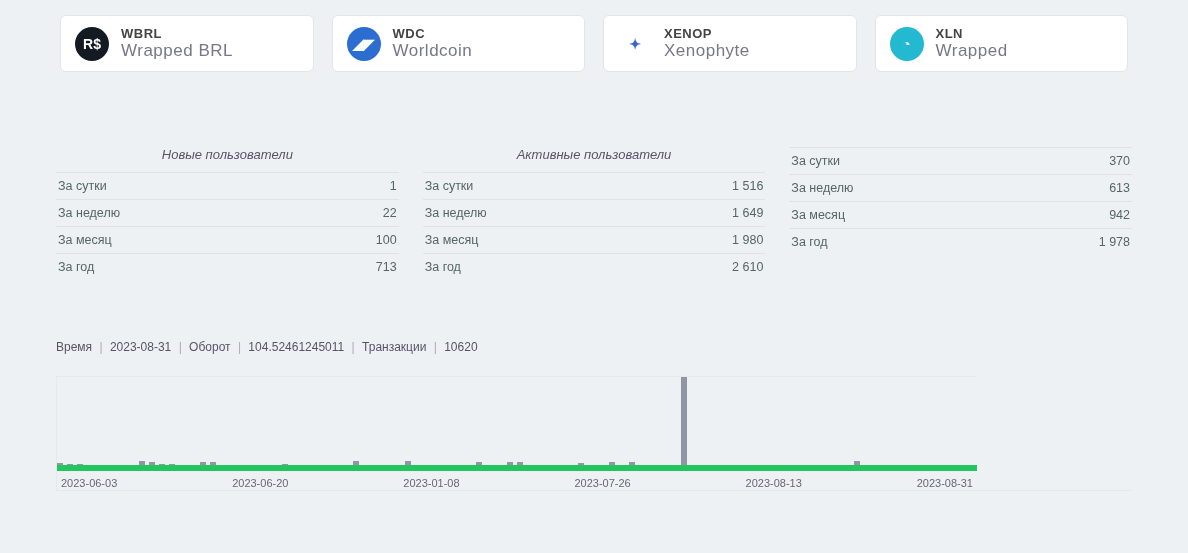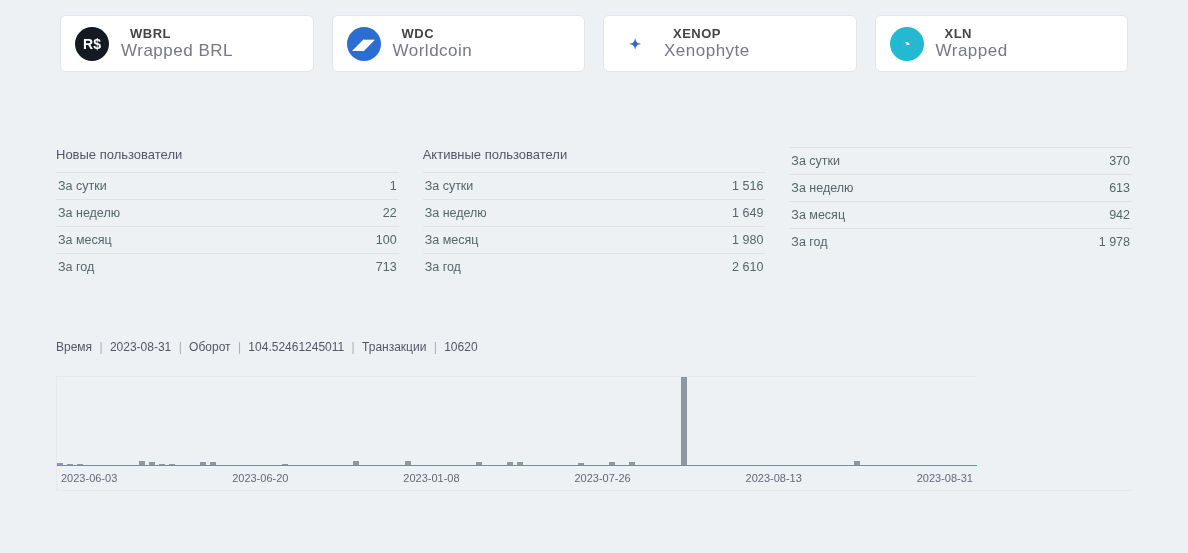--- a/index.html
+++ b/index.html
@@ -42,41 +42,42 @@
     flex-shrink: 0;
     display: flex;
     align-items: center;
     justify-content: center;
   }
   .coin-sym {
     font-weight: 600;
     font-size: 13px;
     color: #444;
     letter-spacing: 0.5px;
-    margin-left: 9px;
   }
   .coin-name {
     font-size: 17px;
     color: #778;
     letter-spacing: 0.5px;
   }
 
   
   .stats-row {
     display: flex;
     gap: 24px;
     padding: 75px 56px 0;
   }
   .stat-block {
     flex: 1;
   }
   .stat-title {
+    text-align: center;
     font-size: 13px;
     color: #556;
     padding-bottom: 10px;
+    font-style: italic;
   }
   .stat-row {
     display: flex;
     justify-content: space-between;
     padding: 6px 2px;
     border-top: 1px solid #dfe3e8;
     font-size: 12.5px;
     color: #566;
   }
   .stat-label {}
@@ -118,21 +119,21 @@
     bottom: 0;
     width: 6px;
     background: #8e97a3;
   }
   .x-axis {
     position: absolute;
     left: 0;
     right: 155px;
     bottom: 0;
     height: 25px;
-    border-top: 1px solid #22c55e;
+    border-top: 6px solid #22c55e;
     display: flex;
     justify-content: space-between;
     font-size: 11px;
     color: #667;
     padding: 6px 4px 0;
   }
   .y-axis {
     position: absolute;
     right: 0;
     top: 0;

